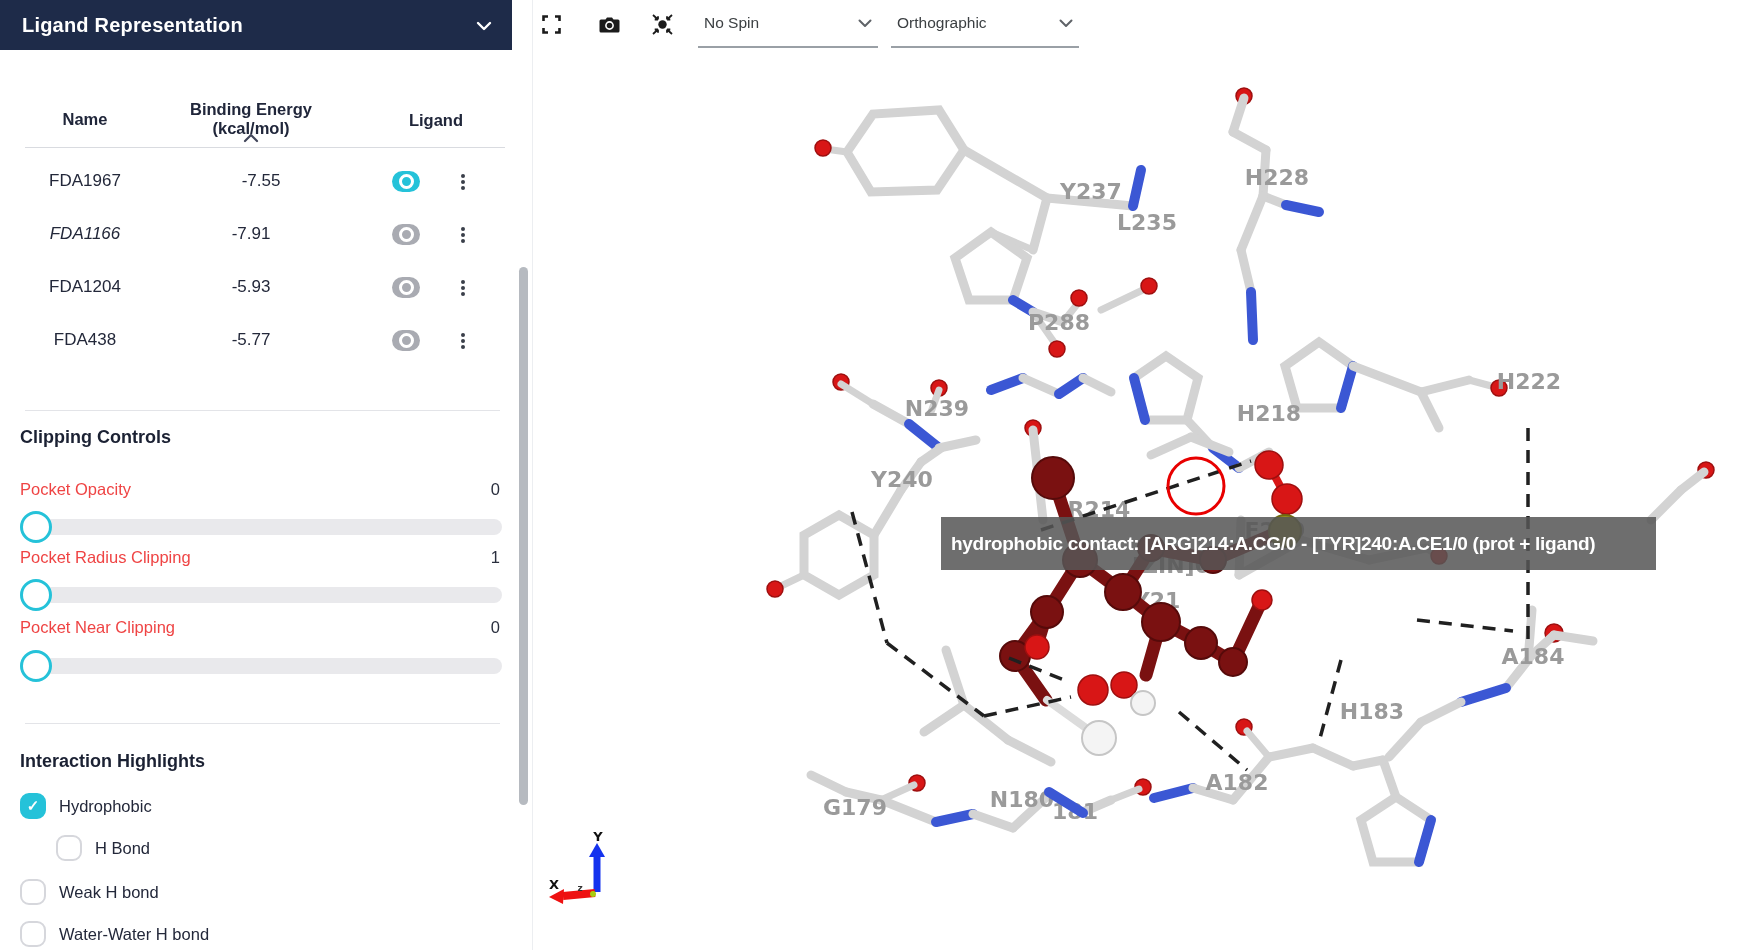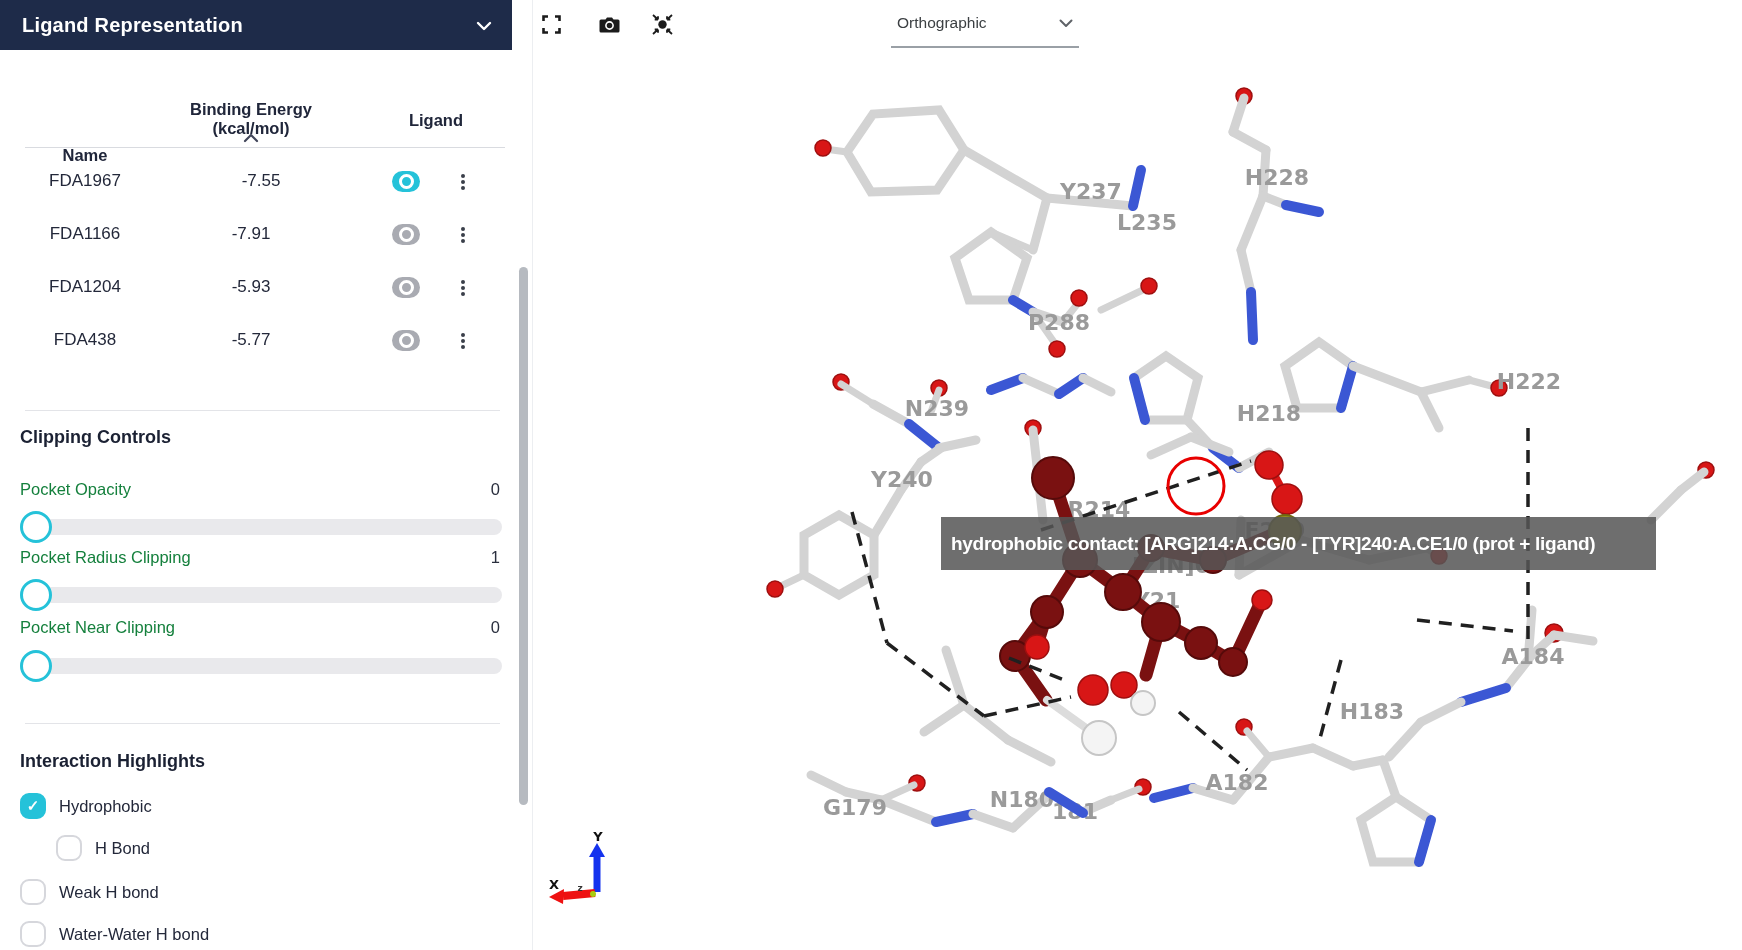--- a/index.html
+++ b/index.html
@@ -23,21 +23,21 @@
   .eye{position:absolute;width:28px;height:21px;border-radius:11px;background:#a9abb2;border:none;
     display:flex;align-items:center;justify-content:center;cursor:pointer;padding:0;}
   .eye.on{background:var(--accent);}
   .eye .ring{width:9px;height:9px;border:3px solid #fff;border-radius:50%;}
   .kebab{position:absolute;width:18px;height:30px;background:none;border:none;cursor:pointer;
     display:flex;align-items:center;justify-content:center;}
   .kebab .dots{width:4px;height:4px;border-radius:50%;background:#3a3f4a;
     box-shadow:0 -6px 0 #3a3f4a,0 6px 0 #3a3f4a;}
 
   .sec-title{font-size:18px;font-weight:700;color:#1b2133;}
-  .ctl-label{font-size:16.5px;color:#15803d;text-align:right;}
+  .ctl-label{font-size:16.5px;color:#ef4444;text-align:right;}
   .ctl-value{font-size:16.5px;color:#2a2f3e;text-align:right;}
   .slider{position:absolute;left:20px;width:482px;height:16px;background:#e9e9ec;border-radius:8px;cursor:pointer;}
   .slider .thumb{position:absolute;left:0;top:-8px;width:26px;height:26px;border-radius:50%;
     background:#fff;border:3px solid var(--accent);box-sizing:content-box;cursor:grab;}
 
   .chk-row{position:absolute;left:20px;display:flex;align-items:center;gap:13px;cursor:pointer;}
   .chk{width:26px;height:26px;border-radius:9px;border:2px solid #d6d7dc;background:#fff;box-sizing:border-box;
     display:flex;align-items:center;justify-content:center;color:#fff;font-size:15px;font-weight:700;}
   .chk.checked{background:var(--accent);border-color:var(--accent);}
   .chk-label{font-size:16.5px;color:#23283a;}
@@ -80,21 +80,21 @@
 
     <div class="sb-header">
       <span class="sb-title">Ligand Representation</span>
       <span class="chev">
         <svg width="16" height="10" viewBox="0 0 16 10">
             <polyline points="2,2 8,8 14,2" fill="none" stroke="currentColor" stroke-width="2.4" stroke-linecap="round" stroke-linejoin="round"></polyline>
           </svg>
       </span>
     </div>
 
-    <div class="abs col-head" style="left:20px;top:110px;width:130px;margin-top:36px;">Name</div>
+    <div class="abs col-head" style="left:20px;top:110px;width:130px;">Name</div>
     <div class="abs col-head" style="left:150px;top:100px;width:202px;">Binding Energy (kcal/mol)</div>
     <div class="abs col-head" style="left:396px;top:111px;width:80px;">Ligand</div>
     <span class="abs" style="left:243px;top:129px;">
       <svg width="16" height="10" viewBox="0 0 16 10">
           <polyline points="2,8 8,2 14,8" fill="none" stroke="#41465a" stroke-width="2.2" stroke-linecap="round" stroke-linejoin="round"></polyline>
         </svg>
     </span>
     <div class="hdr-divider" style="top:147px;"></div>
 
     <div>
@@ -102,21 +102,21 @@
       <div class="abs cell-val" style="left:160px;top:171px;width:202px;">-7.55</div>
       <button class="eye on" style="left:392px;top:171px;">
           <span class="ring"></span>
         </button>
       <button class="kebab" style="left:454px;top:167px;">
           <span class="dots"></span>
         </button>
     </div>
 
     <div>
-      <div class="abs cell-name" style="left:20px;top:224px;width:130px;">FDA1166</div>
+      <div class="abs cell-name" style="left:20px;top:224px;width:130px;font-style:italic;">FDA1166</div>
       <div class="abs cell-val" style="left:150px;top:224px;width:202px;">-7.91</div>
       <button class="eye" style="left:392px;top:224px;">
           <span class="ring"></span>
         </button>
       <button class="kebab" style="left:454px;top:220px;">
           <span class="dots"></span>
         </button>
     </div>
 
     <div>
@@ -203,20 +203,28 @@
       </button>
       <button class="tbtn" style="left:114px;">
         <svg width="25" height="23" viewBox="0 0 25 23">
           <circle cx="12.5" cy="11.5" r="4.2" fill="#1b1b1b"></circle>
           <path d="M3 2 L8 6.5 M8 6.5 L8 3.2 M8 6.5 L4.7 6.5" stroke="#1b1b1b" stroke-width="1.8" fill="none"></path>
           <path d="M22 2 L17 6.5 M17 6.5 L17 3.2 M17 6.5 L20.3 6.5" stroke="#1b1b1b" stroke-width="1.8" fill="none"></path>
           <path d="M3 21 L8 16.5 M8 16.5 L8 19.8 M8 16.5 L4.7 16.5" stroke="#1b1b1b" stroke-width="1.8" fill="none"></path>
           <path d="M22 21 L17 16.5 M17 16.5 L17 19.8 M17 16.5 L20.3 16.5" stroke="#1b1b1b" stroke-width="1.8" fill="none"></path>
         </svg>
       </button>
+      <div class="tsel" style="left:165px;width:180px;">
+        <span>No Spin</span>
+        <span class="chev">
+          <svg width="14" height="9" viewBox="0 0 14 9">
+              <polyline points="1.5,1.5 7,7 12.5,1.5" fill="none" stroke="currentColor" stroke-width="2" stroke-linecap="round" stroke-linejoin="round"></polyline>
+            </svg>
+        </span>
+      </div>
       <div class="tsel" style="left:358px;width:188px;">
         <span>Orthographic</span>
         <span class="chev">
           <svg width="14" height="9" viewBox="0 0 14 9">
               <polyline points="1.5,1.5 7,7 12.5,1.5" fill="none" stroke="currentColor" stroke-width="2" stroke-linecap="round" stroke-linejoin="round"></polyline>
             </svg>
         </span>
       </div>
     </div>
 

